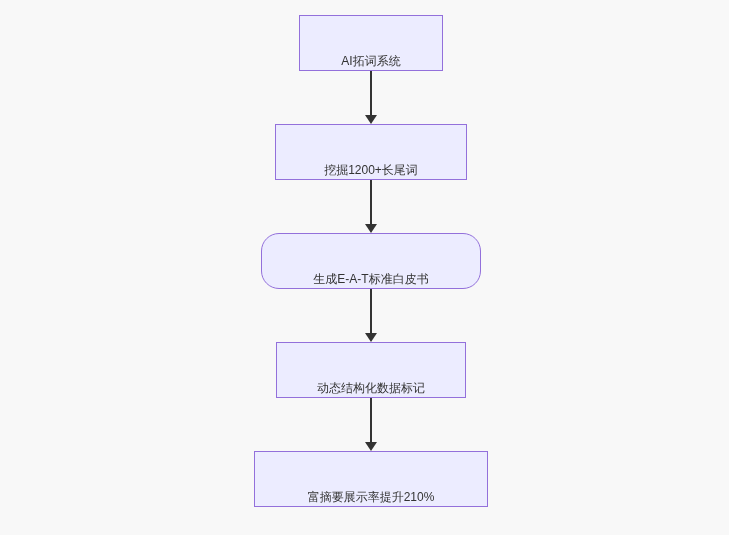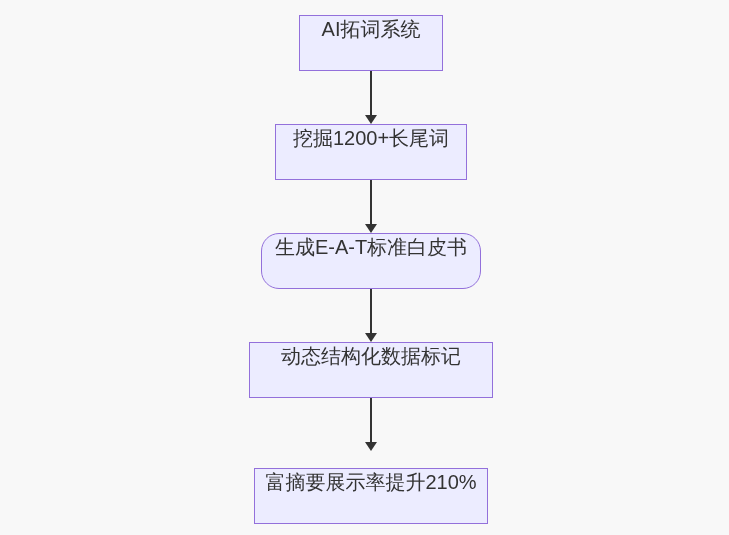--- a/index.html
+++ b/index.html
@@ -20,34 +20,34 @@
     left: 371px;
     transform: translateX(-50%);
     display: flex;
     flex-direction: column;
     align-items: center;
   }
   .node {
     box-sizing: border-box;
     height: 56px;
     display: flex;
-    align-items: flex-start;
+    align-items: flex-end;
     justify-content: center;
     background: #ECECFF;
     border: 1px solid #9370DB;
     color: #333333;
-    font-size: 20px;
+    font-size: 12px;
     white-space: nowrap;
     text-align: center;
   }
   .node.n1 { width: 144px; }
   .node.n2 { width: 192px; }
   .node.n3 { width: 220px; border-radius: 18px; }
-  .node.n4 { width: 244px; }
-  .node.n5 { width: 234px; margin-top: 17px; }
+  .node.n4 { width: 190px; }
+  .node.n5 { width: 234px; }
   .connector {
     height: 53px;
     display: flex;
     flex-direction: column;
     align-items: center;
   }
   .connector .line {
     width: 2px;
     flex: 1 1 auto;
     background: #333333;

